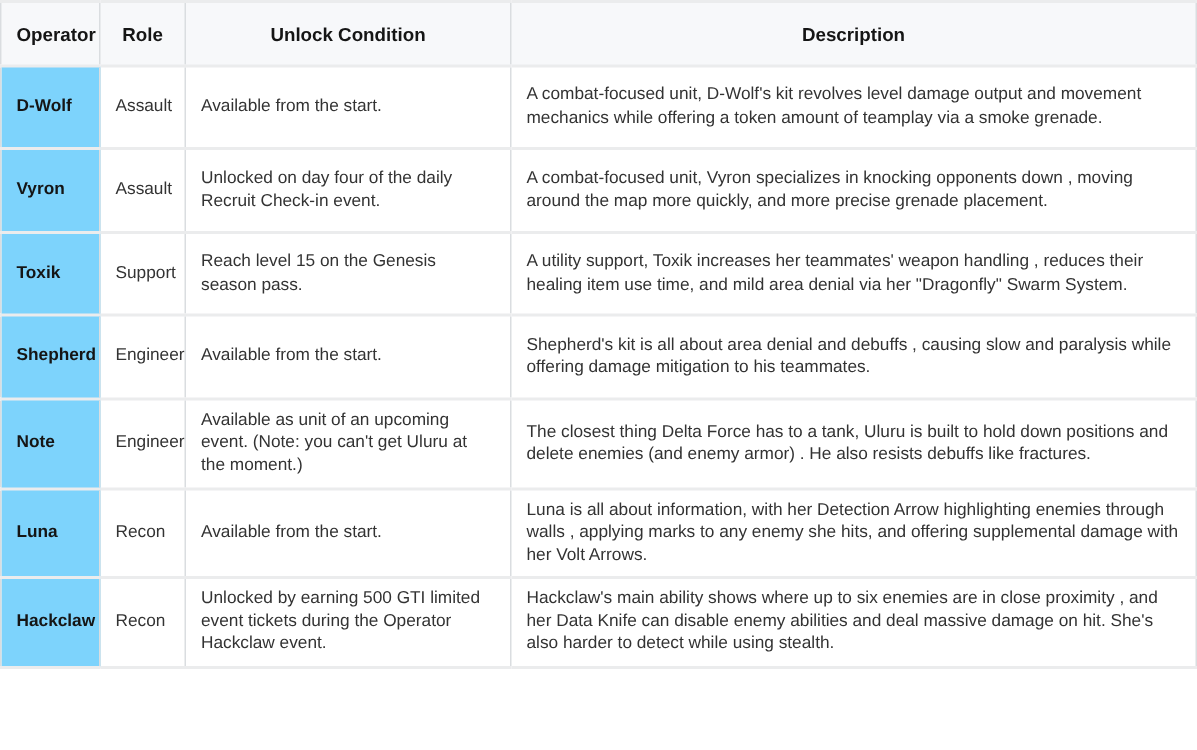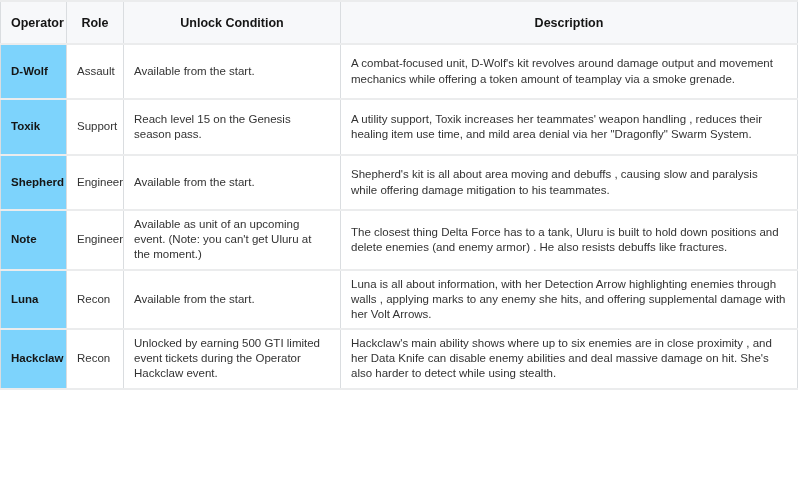--- a/index.html
+++ b/index.html
@@ -80,33 +80,39 @@
         <th>Unlock Condition</th>
         <th>Description</th>
       </tr>
     </thead>
     <tbody>
 
     <tr>
     <td class="op">D-Wolf</td>
     <td class="role">Assault</td>
     <td class="unlock">Available from the start.</td>
-    <td class="desc">A combat-focused unit, D-Wolf's kit revolves around damage output and movement mechanics while offering a token amount of teamplay via a smoke grenade.</td>
+    <td class="desc">A combat-focused unit, D-Wolf's kit revolves level damage output and movement mechanics while offering a token amount of teamplay via a smoke grenade.</td>
+  </tr>
+        <tr>
+    <td class="op">Vyron</td>
+    <td class="role">Assault</td>
+    <td class="unlock">Unlocked on day four of the daily Recruit Check-in event.</td>
+    <td class="desc">A combat-focused unit, Vyron specializes in knocking opponents down , moving around the map more quickly, and more precise grenade placement.</td>
   </tr>
         <tr>
     <td class="op">Toxik</td>
     <td class="role">Support</td>
     <td class="unlock">Reach level 15 on the Genesis season pass.</td>
     <td class="desc">A utility support, Toxik increases her teammates' weapon handling , reduces their healing item use time, and mild area denial via her "Dragonfly" Swarm System.</td>
   </tr>
         <tr>
     <td class="op">Shepherd</td>
     <td class="role">Engineer</td>
     <td class="unlock">Available from the start.</td>
-    <td class="desc">Shepherd's kit is all about area moving and debuffs , causing slow and paralysis while offering damage mitigation to his teammates.</td>
+    <td class="desc">Shepherd's kit is all about area denial and debuffs , causing slow and paralysis while offering damage mitigation to his teammates.</td>
   </tr>
         <tr>
     <td class="op">Note</td>
     <td class="role">Engineer</td>
     <td class="unlock">Available as unit of an upcoming event. (Note: you can't get Uluru at the moment.)</td>
     <td class="desc">The closest thing Delta Force has to a tank, Uluru is built to hold down positions and delete enemies (and enemy armor) . He also resists debuffs like fractures.</td>
   </tr>
         <tr>
     <td class="op">Luna</td>
     <td class="role">Recon</td>

